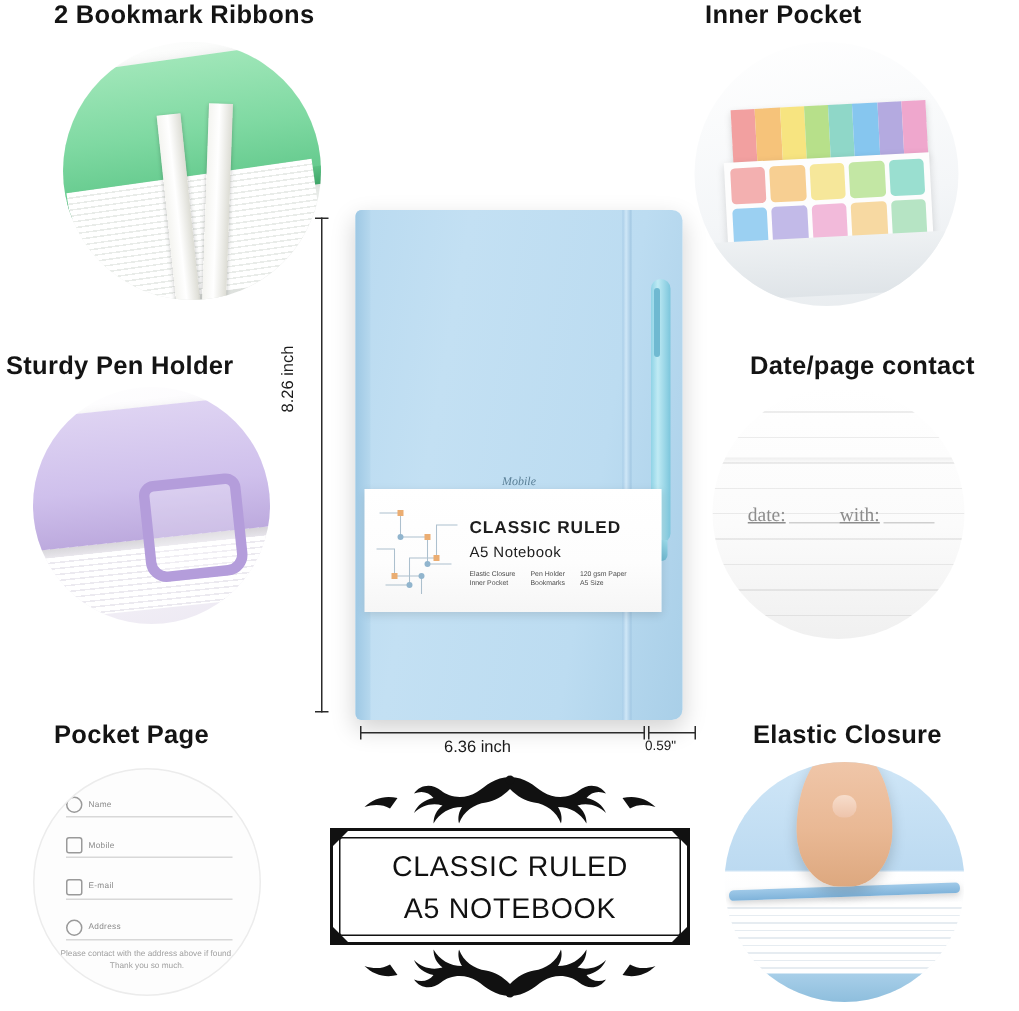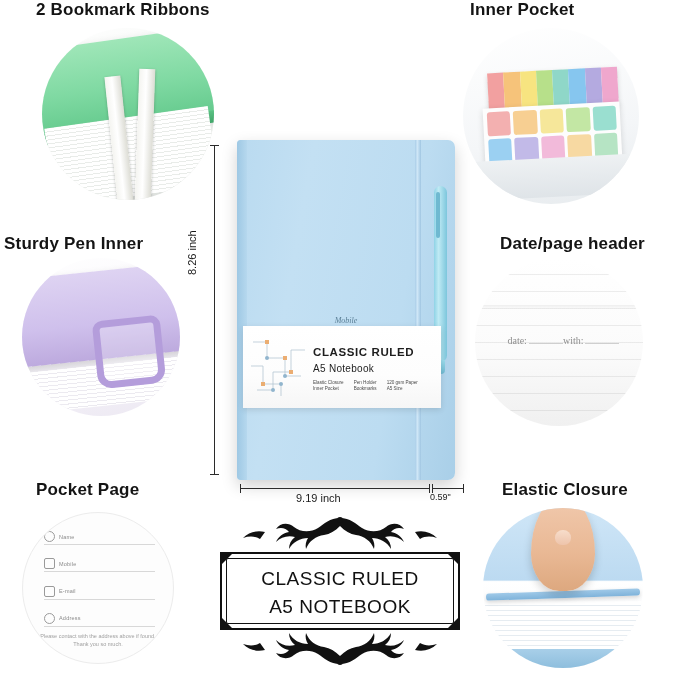--- a/index.html
+++ b/index.html
@@ -147,24 +147,25 @@
   }
   #circle-header .sheet-lines {
     position: absolute;
     left: 0; top: 0; width: 100%; height: 100%;
     background: repeating-linear-gradient(180deg, rgba(0,0,0,0) 0 16px, rgba(0,0,0,0.07) 16px 17px);
   }
   #circle-header .hdr-row {
     position: absolute;
     left: 14%; top: 46%; width: 72%;
     display: flex;
-    justify-content: flex-end;
-    font-size: 10px;
+    justify-content: space-between;
+    font-size: 13px;
     color: #8d8d8d;
     font-family: "Liberation Serif", serif;
+    text-decoration: underline;
   }
   #circle-header .hdr-row span { position: relative; padding-right: 36px; }
   #circle-header .hdr-row span:after {
     content: "";
     position: absolute; left: 100%; bottom: 2px; width: 34px; height: 1px;
     background: #cfcfcf;
     transform: translateX(-34px);
   }
   #circle-header .fold {
     position: absolute; left: 0; top: 28%; width: 100%; height: 4px;
@@ -451,23 +452,23 @@
 </style>
 </head>
 <body>
 
 <div class="stage">
 
   <div class="feature-label" style="left:36px; top:0px;">2 Bookmark Ribbons</div>
 
   <div class="feature-label" style="left:470px; top:0px;">Inner Pocket</div>
 
-  <div class="feature-label" style="left:4px; top:234px;">Sturdy Pen Inner</div>
-
-  <div class="feature-label" style="left:500px; top:234px;">Date/page header</div>
+  <div class="feature-label" style="left:4px; top:234px;">Sturdy Pen Holder</div>
+
+  <div class="feature-label" style="left:500px; top:234px;">Date/page contact</div>
 
   <div class="feature-label" style="left:36px; top:480px;">Pocket Page</div>
 
   <div class="feature-label" style="left:502px; top:480px;">Elastic Closure</div>
 
   <div class="circle" id="circle-ribbons">
     <div class="mint-cover"></div>
     <div class="pages"></div>
     <div class="ribbon-a"></div>
     <div class="ribbon-b"></div>
@@ -585,21 +586,21 @@
         <span>Bookmarks</span>
         <span>A5 Size</span>
       </div>
     </div>
   </div>
 
   <div class="dim-line" id="dim-height-line"></div>
   <div id="dim-height-label">8.26 inch</div>
 
   <div class="dim-line" id="dim-width-line"></div>
-  <div id="dim-width-label">9.19 inch</div>
+  <div id="dim-width-label">6.36 inch</div>
 
   <div class="dim-line" id="dim-depth-line"></div>
   <div id="dim-depth-label">0.59"</div>
 
   <div id="title-plate">
     <svg class="flourish top" viewBox="0 0 230 38">
       <g fill="#111">
         <path d="M115 4 c-10 0 -16 6 -22 10 c-8 5 -18 4 -24 -1 c-6 -5 -14 -4 -18 2 c5 -2 10 -1 13 3 c-6 1 -11 5 -13 10 c5 -5 12 -7 19 -5 c-4 3 -6 7 -6 12 c4 -7 11 -11 19 -11 c-2 3 -3 7 -2 11 c3 -8 10 -13 18 -14 c6 -1 11 -4 16 -9 z"></path>
         <path d="M115 4 c10 0 16 6 22 10 c8 5 18 4 24 -1 c6 -5 14 -4 18 2 c-5 -2 -10 -1 -13 3 c6 1 11 5 13 10 c-5 -5 -12 -7 -19 -5 c4 3 6 7 6 12 c-4 -7 -11 -11 -19 -11 c2 3 3 7 2 11 c-3 -8 -10 -13 -18 -14 c-6 -1 -11 -4 -16 -9 z"></path>
         <path d="M40 18 c-8 -2 -16 0 -22 6 c6 -2 12 -2 17 1 z"></path>

